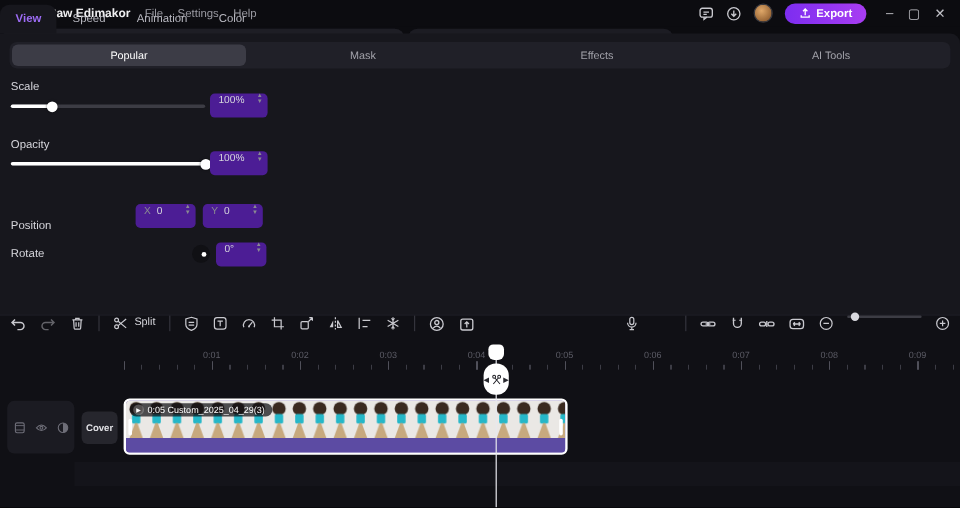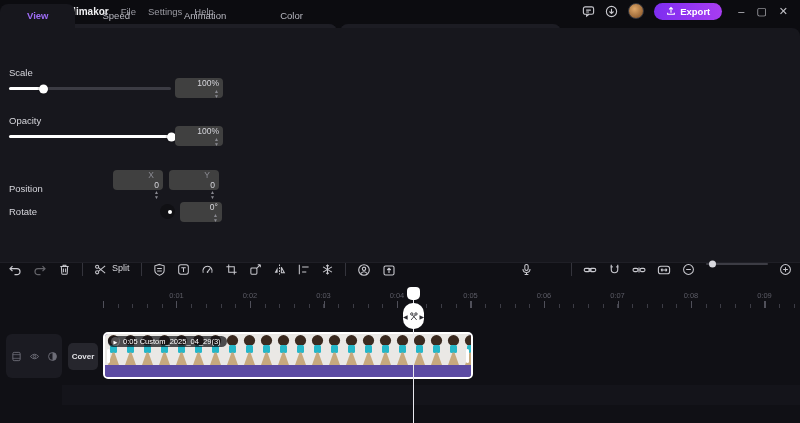--- a/index.html
+++ b/index.html
@@ -64,31 +64,31 @@
   .p-ctrl{position:absolute;left:0;bottom:0;width:100%;height:24px;display:flex;align-items:center;padding:0 7px;box-sizing:border-box;}
   .time{font-size:8.5px;color:#fff;white-space:nowrap;}
   .time .dim{color:#6c6c75;}
   .transport{display:flex;align-items:center;gap:9px;margin-left:14px;}
   .ratio{display:flex;align-items:center;gap:3px;color:#d0d0d6;font-size:8.5px;margin-left:10px;}
   .caret{font-size:6px;color:#9a9aa2;}
   .p-ctrl .pi{margin-left:10px;}
   .grid-ic{margin-left:10px;color:var(--accent,#9d6cf5);font-weight:bold;font-size:11px;background:#23232c;border-radius:3px;padding:0 3px;}
   
   .r-tabs{position:absolute;left:0;top:0;width:100%;height:28px;display:flex;align-items:flex-end;}
-  .r-tab{padding:6px 27px 7px;color:#b8b8c0;font-size:9.5px;text-align:center;}
+  .r-tab{padding:6px 13px 7px;color:#b8b8c0;font-size:9.5px;text-align:center;}
   .r-tab.active{background:#17171d;border-radius:8px 8px 0 0;color:var(--accent,#9d6cf5);font-weight:bold;}
   .r-body{position:absolute;left:0;top:28px;right:0;bottom:0;background:#17171d;border-radius:0 8px 0 0;}
   .subtabs{position:absolute;left:8px;right:8px;top:7px;height:22px;background:#202028;border-radius:6px;display:flex;align-items:center;padding:2px;box-sizing:border-box;}
   .subtab{flex:1;text-align:center;color:#a2a2aa;font-size:9px;line-height:18px;border-radius:5px;}
   .subtab.active{background:#3c3c46;color:#fff;}
   .prop-label{position:absolute;left:9px;color:#d6d6dc;font-size:9.5px;}
   .slider{position:absolute;left:9px;width:162px;height:3px;background:#3c3c44;border-radius:2px;}
   .slider .fill{position:relative;height:100%;background:#fff;border-radius:2px;}
   .slider .knob{position:absolute;right:-4.5px;top:50%;transform:translateY(-50%);width:9px;height:9px;background:#fff;border-radius:50%;box-shadow:0 0 2px rgba(0,0,0,.6);}
-  .valbox{position:absolute;height:20px;background:#404040;border-radius:4px;display:flex;align-items:flex-end;padding:0 4px 0 7px;box-sizing:border-box;color:#d6d6dc;font-size:8.5px;flex-direction:column;}
+  .valbox{position:absolute;height:20px;background:#4c1d95;border-radius:4px;display:flex;align-items:flex-start;padding:0 4px 0 7px;box-sizing:border-box;color:#d6d6dc;font-size:8.5px;}
   .valbox .pre{color:#8a8a92;margin-right:5px;}
   .valbox .v{flex:1;}
   .stepper{display:flex;flex-direction:column;gap:1px;margin-left:4px;color:#8a8a92;font-size:5px;line-height:4px;}
   .knob-dial{position:absolute;width:15px;height:15px;border-radius:50%;background:#101014;display:flex;align-items:center;justify-content:center;}
   .knob-dial i{display:block;width:4px;height:4px;border-radius:50%;background:#fff;margin-left:5px;}
   .r-foot{position:absolute;left:0;right:0;bottom:0;height:33px;background:#1d1d24;border-radius:0 0 8px 8px;}
   .reset-btn{position:absolute;right:8px;top:6px;width:62px;height:21px;background:#2e2e37;border-radius:5px;
              color:#e6e6ea;font-size:9px;display:flex;align-items:center;justify-content:center;}
   
   .bottom{position:absolute;left:0;top:262px;width:100%;bottom:0;background:#101015;border-top:1px solid #1f1f26;}
@@ -482,20 +482,26 @@
   </div>
 
   <div class="panel-right">
     <div class="r-tabs">
       <div class="r-tab active">View</div>
       <div class="r-tab">Speed</div>
       <div class="r-tab">Animation</div>
       <div class="r-tab">Color</div>
     </div>
     <div class="r-body">
+      <div class="subtabs">
+        <div class="subtab active">Popular</div>
+        <div class="subtab">Mask</div>
+        <div class="subtab">Effects</div>
+        <div class="subtab">AI Tools</div>
+      </div>
 
       <div class="prop-label" style="top:39px;">Scale</div>
       <div class="slider" style="top:59px;">
         <div class="fill" style="width: 21%;">
             <span class="knob"></span>
           </div>
       </div>
       <div class="valbox" style="left:175px;top:50px;width:48px;">
         <span class="v">100%</span>
         <span class="stepper">

